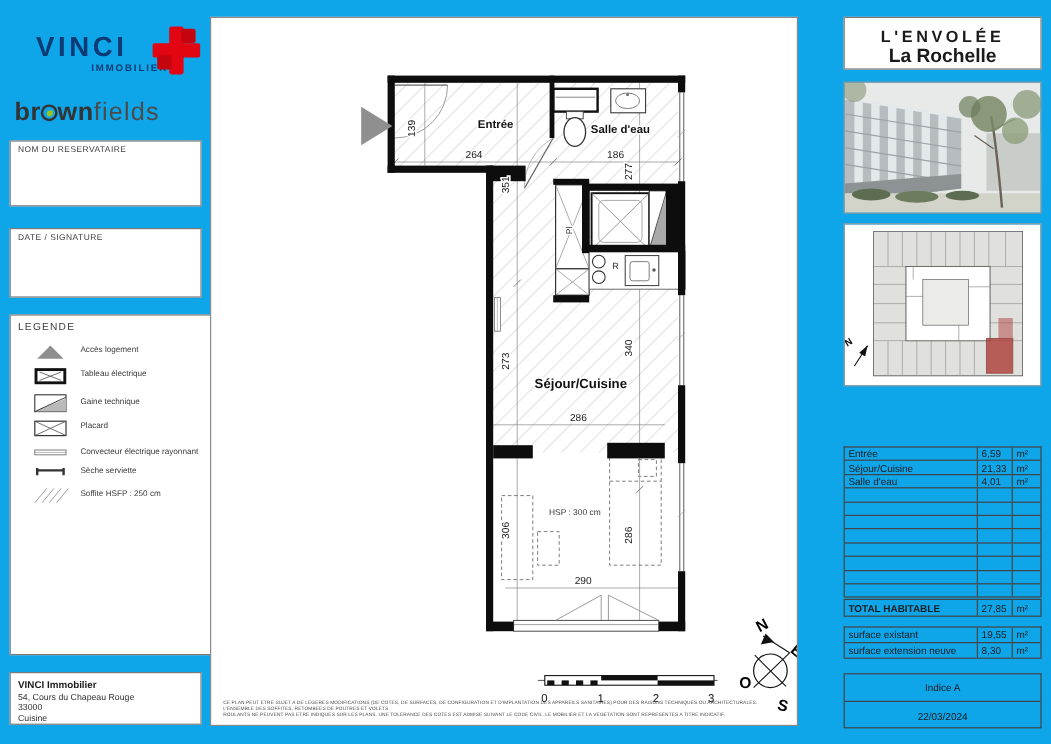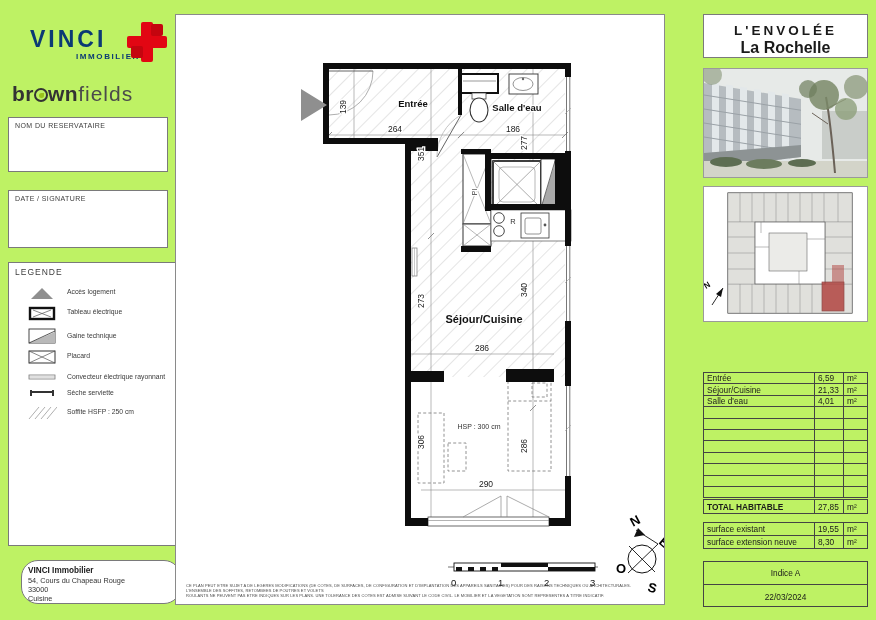--- a/index.html
+++ b/index.html
@@ -1,17 +1,17 @@
 <!DOCTYPE html>
 <html><head>
 <meta charset="utf-8">
 <style>
   * { margin:0; padding:0; box-sizing:border-box; }
   body { background:#fff; font-family:"Liberation Sans", sans-serif; }
-  .page { position:relative; width:876px; height:620px; background:#bef264; overflow:hidden; color:#1a1a1a; }
+  .page { position:relative; width:876px; height:620px; background:#0ea5e9; overflow:hidden; color:#1a1a1a; }
   .abs { position:absolute; }
   .box { position:absolute; border:1px solid #7a7a7a; background:#fff; }
   .boxlabel { font-size:7px; color:#3c3c3c; letter-spacing:.4px; padding:4px 0 0 6px; }
 
   
   .vinci-logo { left:24px; top:14px; width:140px; height:50px; }
   .vinci-name { position:absolute; left:6px; top:12px; font-size:23px; font-weight:bold; letter-spacing:3px; color:#0b3a74; }
   .vinci-sub  { position:absolute; left:52px; top:38px; font-size:8px; font-weight:bold; letter-spacing:1.6px; color:#0b3a74; }
   .vinci-cross { position:absolute; left:103px; top:6px; width:40px; height:44px; }
   .bf { left:12px; top:82px; width:156px; height:28px; font-size:21px; color:#333; }
@@ -134,21 +134,21 @@
       <span class="lb" style="top:2px;">Sèche serviette</span>
     </div>
     <div class="legend-item" style="top:142px;">
       <svg class="ic" width="30" height="16">
         <path d="M2 14 L12 2 M8 14 L18 2 M14 14 L24 2 M20 14 L30 2" stroke="#9a9a9a" stroke-width=".8"></path>
       </svg>
       <span class="lb">Soffite HSFP : 250 cm</span>
     </div>
   </div>
 
-  <div class="box" style="left:21px; top:560px; width:160px; height:44px;border-radius:17px;">
+  <div class="box" style="left:8px; top:560px; width:160px; height:44px;">
     <div class="company-name">VINCI Immobilier</div>
     <div class="company-line">54, Cours du Chapeau Rouge</div>
     <div class="company-line">33000</div>
     <div class="company-line">Cuisine</div>
   </div>
 
   <div class="box sheet">
 
     <svg width="488" height="560" viewBox="0 0 488 560" style="position:absolute;left:0;top:0;">
       <defs>

